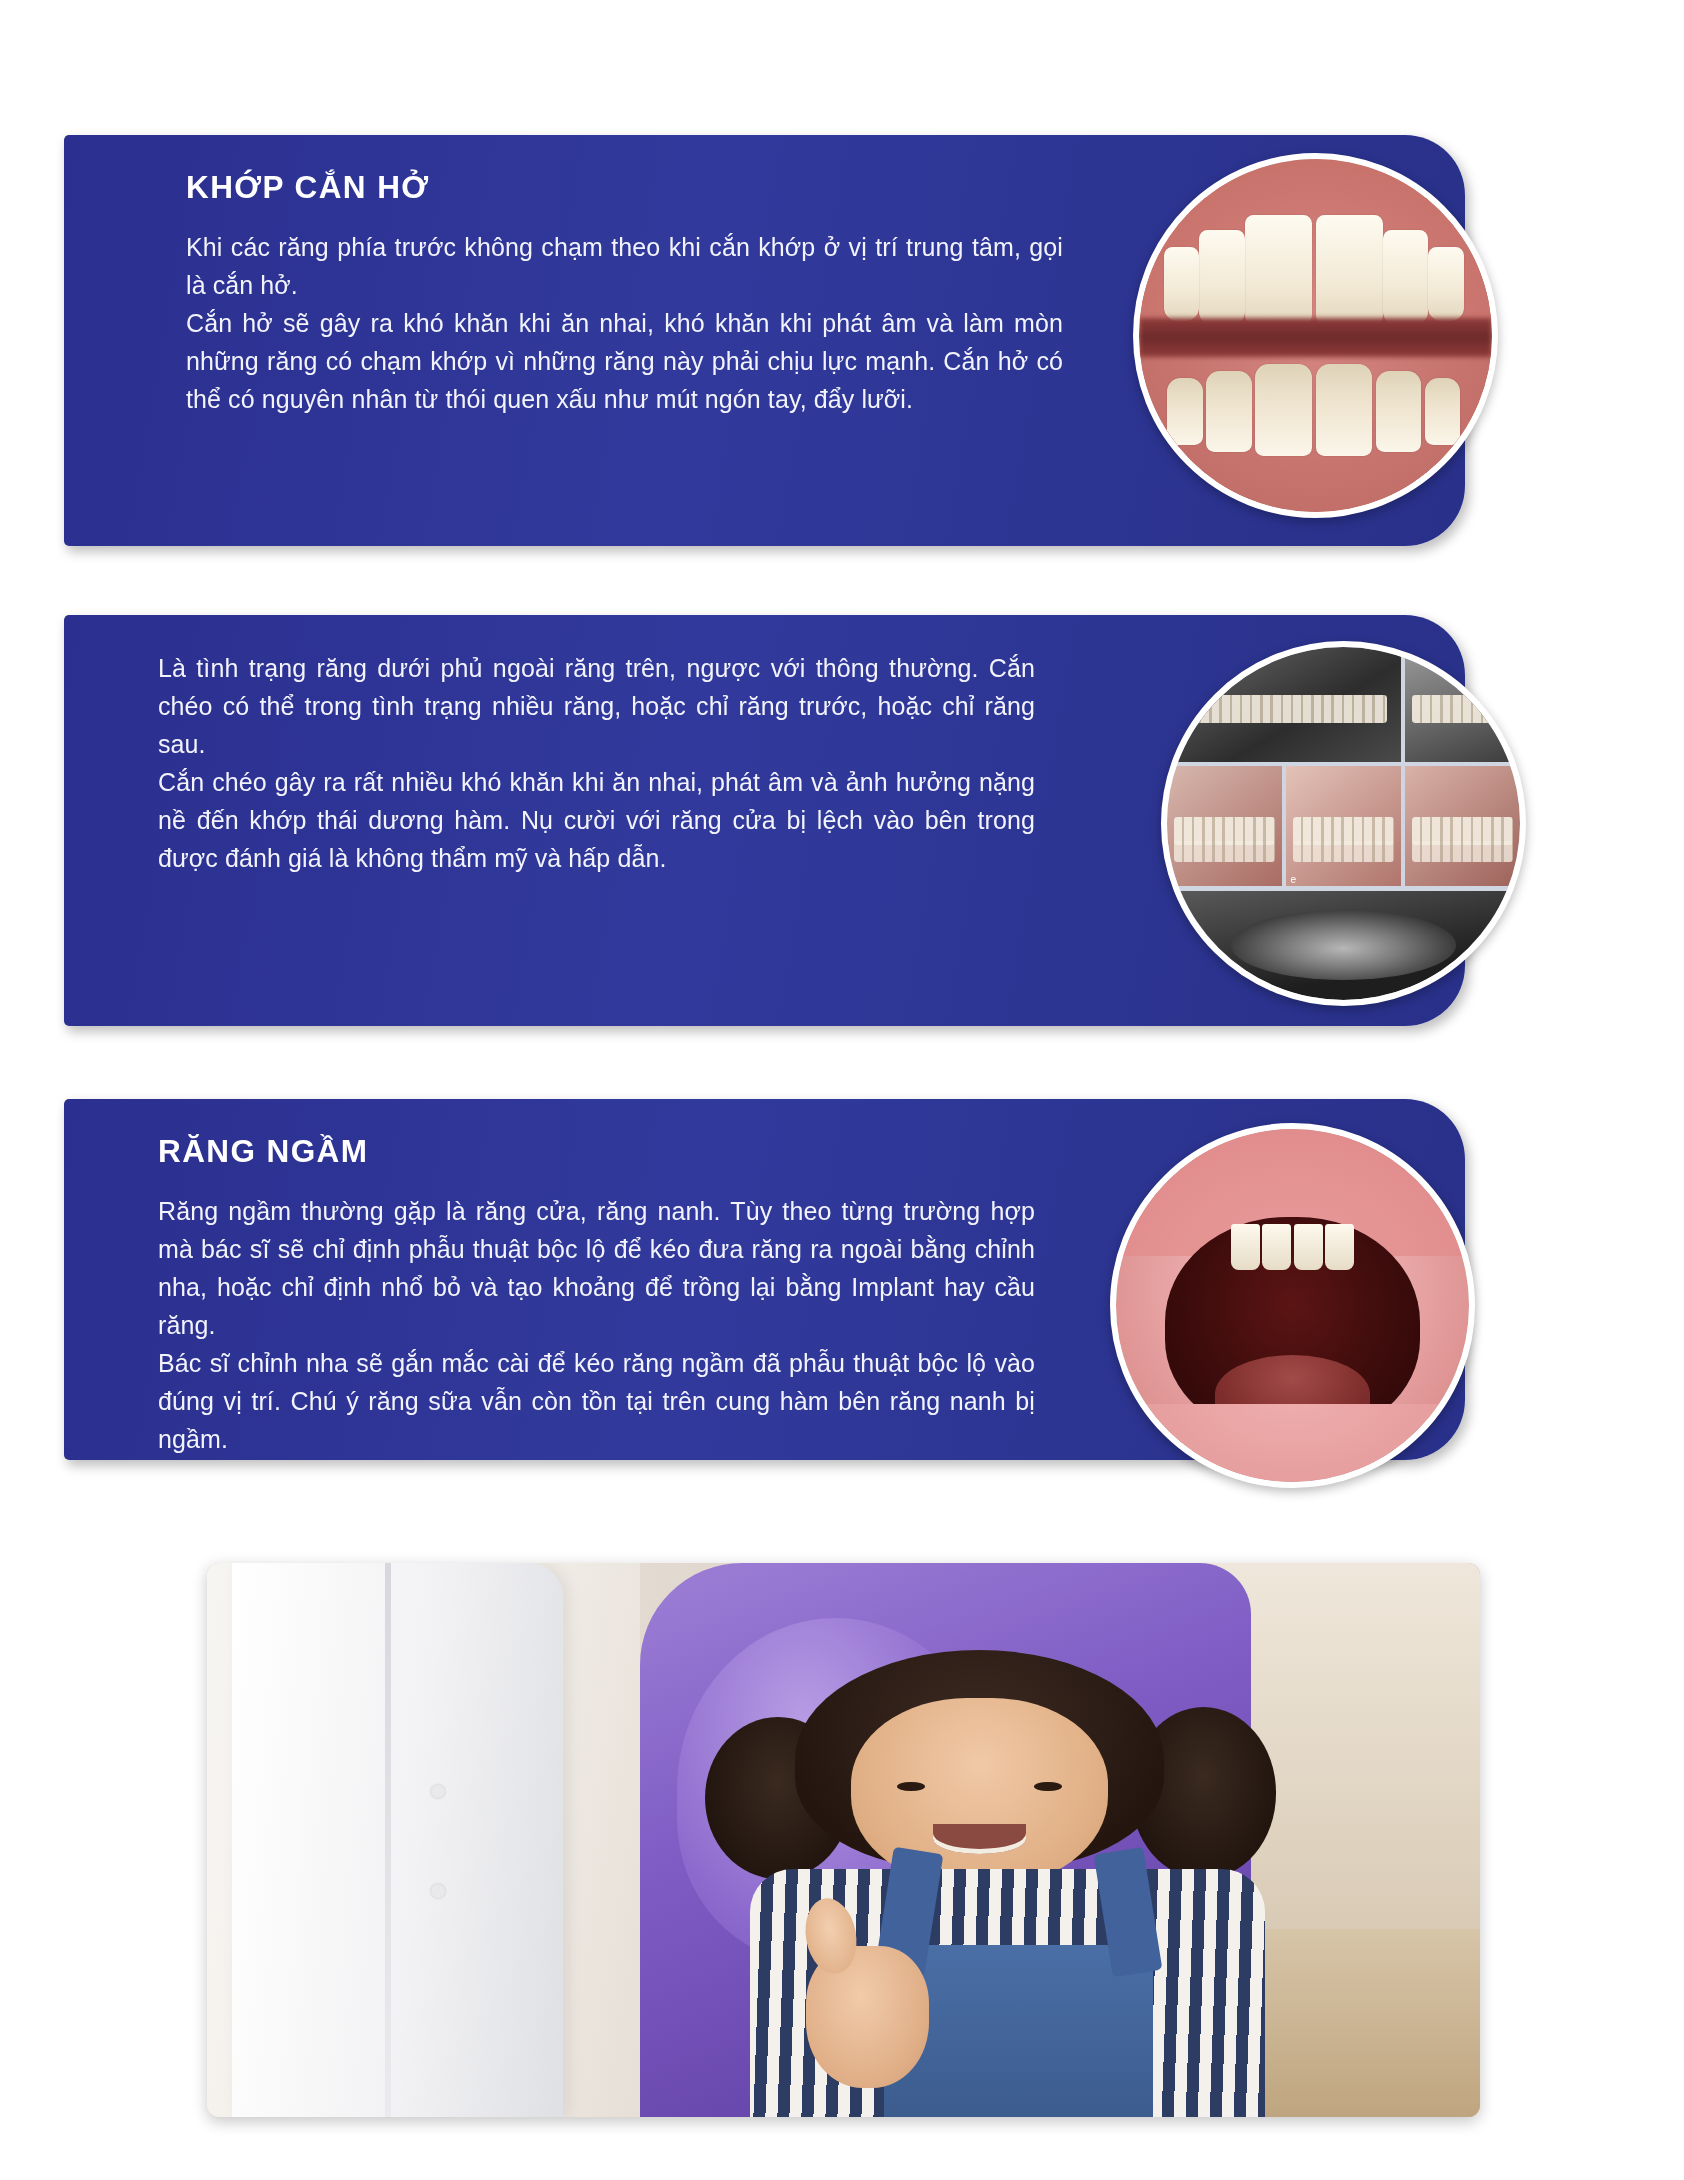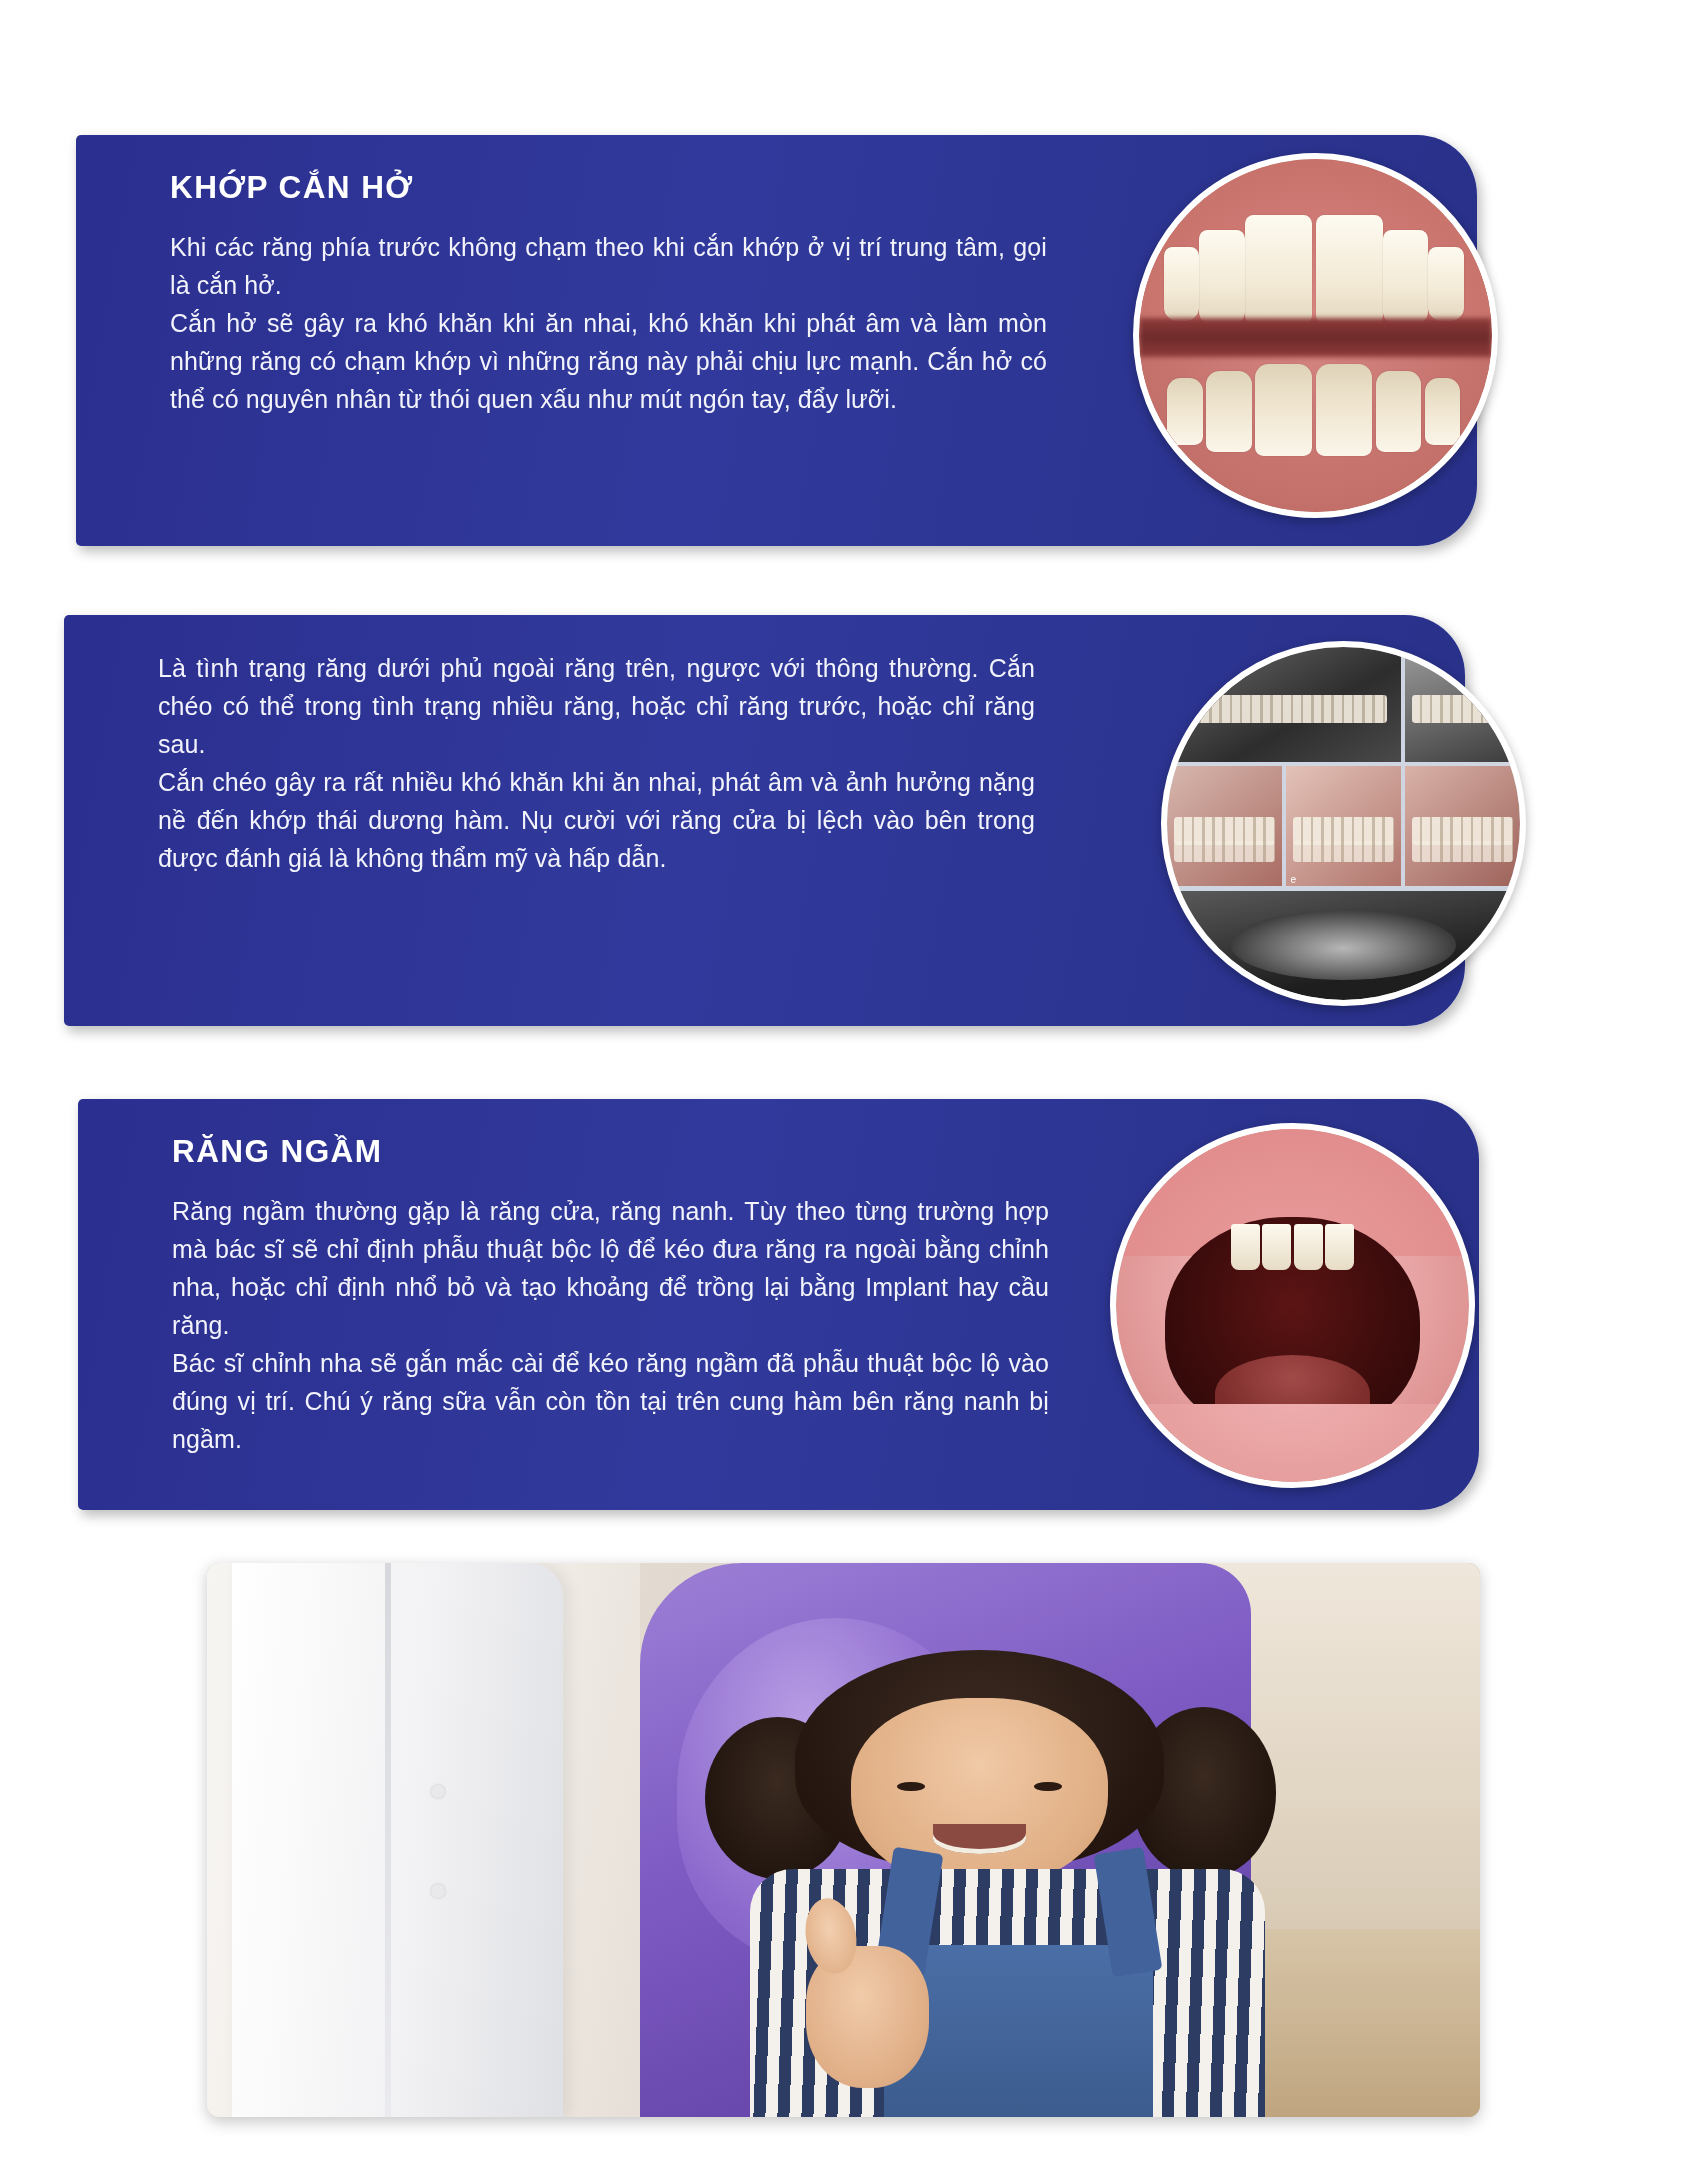--- a/index.html
+++ b/index.html
@@ -294,21 +294,21 @@
     border-radius: 50%;
     background: radial-gradient(ellipse at 50% 40%, #f3cfb0 0%, #e0b088 80%);
     transform: rotate(-10deg);
   }
 </style>
 </head>
 <body>
 
 <div class="page">
 
-  <div class="card" style="left:76px; top:135px; width:1401px; height:411px;">
+  <div class="card" style="left:64px; top:135px; width:1401px; height:411px;padding-left:28px;">
     <div class="card-inner">
       <h2 class="card-title">KHỚP CẮN HỞ</h2>
       <div class="card-body">Khi các răng phía trước không chạm theo khi cắn khớp ở vị trí  trung tâm, gọi là cắn hở.
 Cắn hở sẽ gây ra khó khăn khi ăn nhai, khó khăn khi phát âm và  làm mòn những răng có chạm khớp vì những răng này phải chịu lực  mạnh. Cắn hở có thể có nguyên nhân từ thói quen xấu như mút  ngón tay, đẩy lưỡi.</div>
     </div>
   </div>
   <div class="photo-circle" style="left:1133px; top:153px; width:353px; height:353px;">
     <div class="inner">
       <div class="teeth-open">
         <div class="gum-top"></div>
@@ -362,21 +362,21 @@
             <span class="label">f</span>
           </div>
         <div class="cell g6">
             <div class="xray"></div>
             <span class="label l">g</span>
           </div>
       </div>
     </div>
   </div>
 
-  <div class="card" style="left:78px; top:1099px; width:1401px; height:411px;">
+  <div class="card" style="left:64px; top:1099px; width:1401px; height:361px;">
     <div class="card-inner">
       <h2 class="card-title">RĂNG NGẦM</h2>
       <div class="card-body">Răng ngầm thường gặp là răng cửa, răng nanh. Tùy theo từng  trường hợp mà bác sĩ sẽ chỉ định phẫu thuật bộc lộ để kéo đưa răng  ra ngoài bằng chỉnh nha, hoặc chỉ định nhổ bỏ và tạo khoảng để trồng lại bằng Implant hay cầu răng.
 Bác sĩ chỉnh nha sẽ gắn mắc cài để kéo răng ngầm đã phẫu thuật  bộc lộ vào đúng vị trí. Chú ý răng sữa vẫn còn tồn tại trên cung hàm  bên răng nanh bị ngầm.</div>
     </div>
   </div>
   <div class="photo-circle" style="left:1110px; top:1123px; width:353px; height:353px;">
     <div class="inner">
       <div class="mouth">
         <div class="lips-top"></div>

